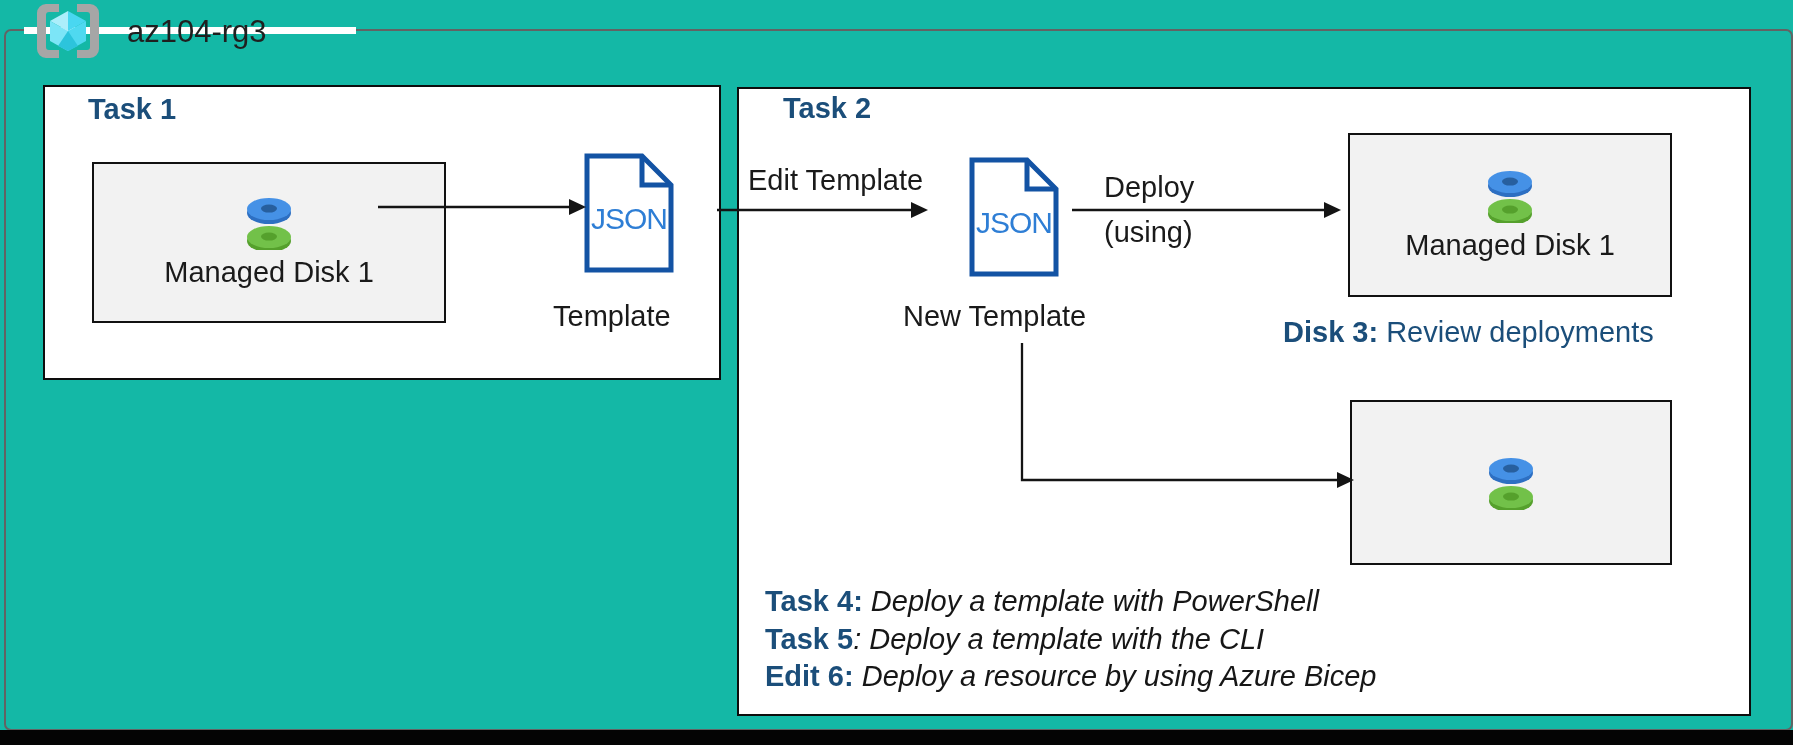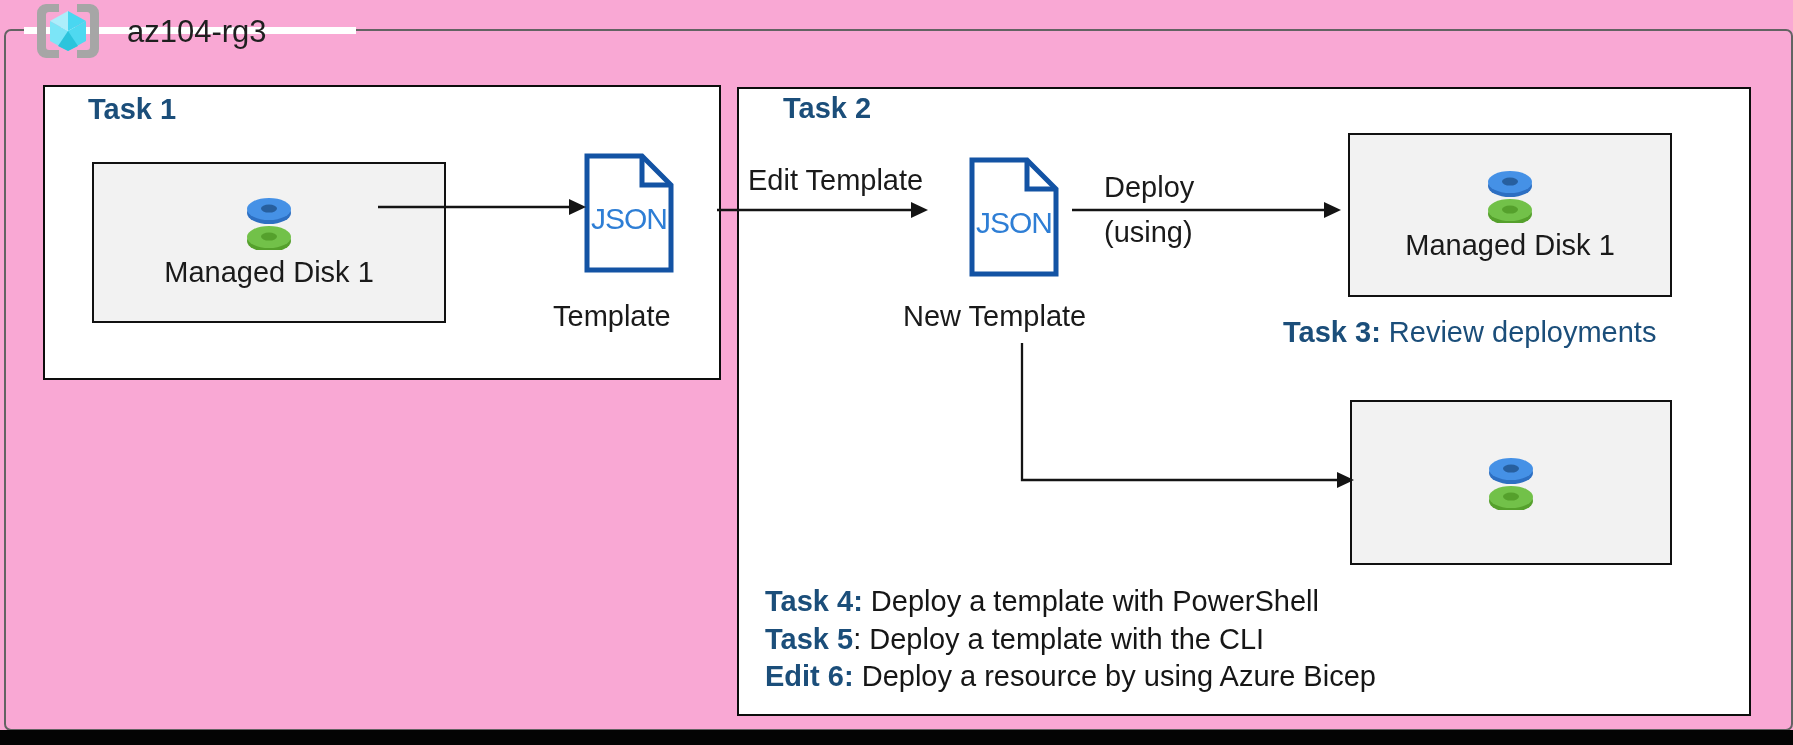--- a/index.html
+++ b/index.html
@@ -1,17 +1,17 @@
 <!DOCTYPE html>
 <html><head>
 <meta charset="utf-8">
 <style>
   html,body{margin:0;padding:0;background:#fff;}
   .canvas{
-    position:relative;width:1793px;height:745px;background:#f9a8d4;overflow:hidden;
+    position:relative;width:1793px;height:745px;background:#14b8a6;overflow:hidden;
     font-family:"Liberation Sans",sans-serif;color:#161616;
   }
   .abs{position:absolute;}
   
   .rg-frame{left:4px;top:29px;width:1785px;height:698px;border:2px solid #636363;border-radius:7px;z-index:1;}
   .rg-frame-gap{left:24px;top:27px;width:332px;height:7px;background:#ffffff;z-index:2;}
   .rg-name{left:127px;top:14px;font-size:31px;color:#1f1f1f;z-index:3;white-space:nowrap;}
   
   .task-box{background:#ffffff;border:2.5px solid #0d0d0d;z-index:2;}
   .task1-box{left:43px;top:85px;width:674px;height:291px;}
@@ -27,21 +27,21 @@
   .lbl{font-size:29px;color:#1a1a1a;z-index:4;white-space:nowrap;}
   .center{text-align:left;}
   .template-label{left:553px;top:300px;width:150px;}
   .new-template-label{left:903px;top:300px;width:200px;}
   .edit-template-label{left:748px;top:164px;width:200px;}
   .deploy-label{left:1104px;top:165px;line-height:45px;}
   .task3-line{left:1283px;top:316px;font-size:29px;color:#1b4e7a;z-index:4;white-space:nowrap;}
   .task3-line .bold{font-weight:bold;}
   .task-list{left:765px;top:583px;font-size:29px;line-height:37.5px;z-index:4;white-space:nowrap;}
   .task-list .prefix{font-weight:bold;color:#1b4e7a;}
-  .task-list .rest{color:#161616;}
+  .task-list .rest{color:#161616;font-style:italic;}
   
   .doc-svg{z-index:4;}
   .doc1{left:583px;top:152px;}
   .doc2{left:968px;top:156px;}
   .arrows{left:0;top:0;z-index:10;pointer-events:none;}
   .rg-icon{left:33px;top:2px;z-index:3;}
   .bottom-bar{left:0;top:730px;width:1793px;height:15px;background:#040404;z-index:6;}
 </style>
 </head>
 <body>
@@ -107,21 +107,21 @@
       <ellipse cx="28" cy="13" rx="22" ry="11" fill="#4591e6"></ellipse>
       <ellipse cx="28" cy="12.6" rx="8" ry="4" fill="#275f9e"></ellipse>
       <ellipse cx="28" cy="45" rx="22" ry="11" fill="#55a02c"></ellipse>
       <ellipse cx="28" cy="41" rx="22" ry="11" fill="#72c149"></ellipse>
       <ellipse cx="28" cy="40.6" rx="8" ry="4" fill="#55a02c"></ellipse>
     </svg>
     <div class="disk-label">Managed Disk 1</div>
   </div>
 
   <div class="abs task3-line">
-    <span class="bold">Task 3:</span><span> Review deployments</span>
+    <span class="bold">Disk 3:</span><span> Review deployments</span>
   </div>
 
   <div class="abs disk-box disk-box3">
     <svg width="56" height="54" viewBox="0 0 56 54">
       <ellipse cx="28" cy="17" rx="22" ry="11" fill="#2d6fc2"></ellipse>
       <ellipse cx="28" cy="13" rx="22" ry="11" fill="#4591e6"></ellipse>
       <ellipse cx="28" cy="12.6" rx="8" ry="4" fill="#275f9e"></ellipse>
       <ellipse cx="28" cy="45" rx="22" ry="11" fill="#55a02c"></ellipse>
       <ellipse cx="28" cy="41" rx="22" ry="11" fill="#72c149"></ellipse>
       <ellipse cx="28" cy="40.6" rx="8" ry="4" fill="#55a02c"></ellipse>

